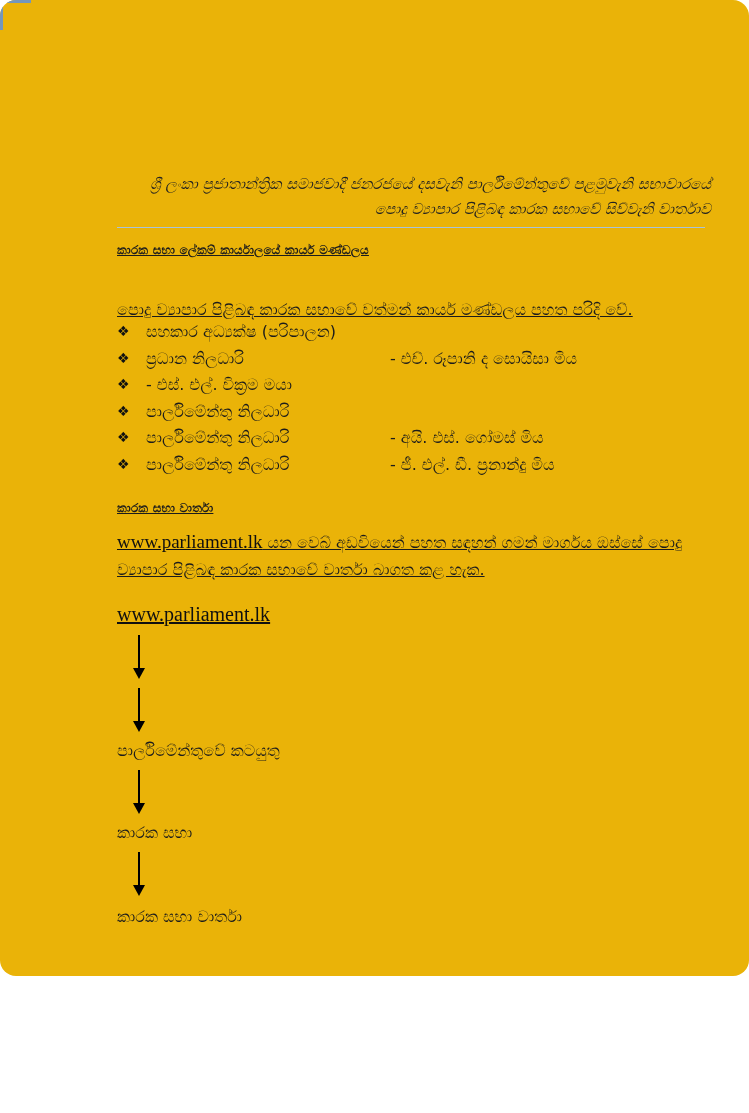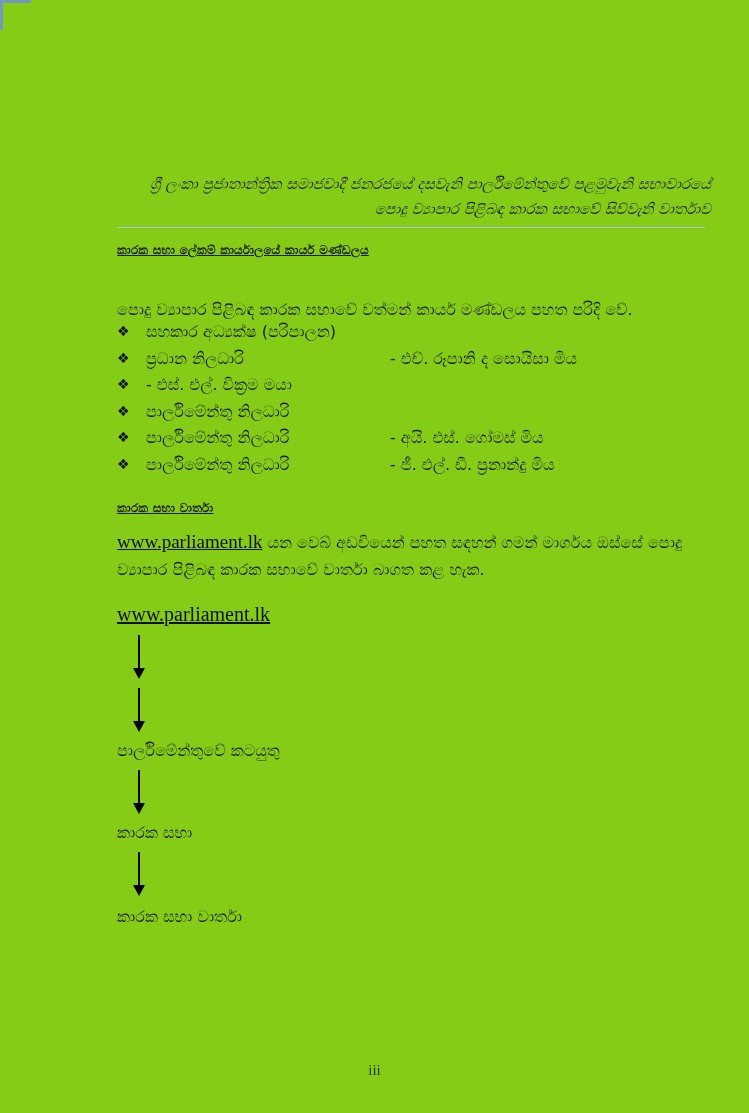--- a/index.html
+++ b/index.html
@@ -1,24 +1,25 @@
 <!DOCTYPE html>
 <html><head>
 <meta charset="utf-8">
 <style>
   * { margin: 0; padding: 0; box-sizing: border-box; }
   html, body { background: #ffffff; }
   .page {
     position: relative;
     width: 749px;
-    height: 1113px;
-    background: #84cc16;
+    height: 976px;
+    background: #eab308;
     font-family: "DejaVu Sans", sans-serif;
     color: #1c1c1c;
     overflow: hidden;
+    border-radius: 16px;
   }
   
   .corner-h { position: absolute; left: 0; top: 0; width: 31px; height: 3px; background: #7396bd; }
   .corner-v { position: absolute; left: 0; top: 0; width: 3px; height: 30px; background: #7396bd; }
 
   
   .doc-header {
     position: absolute; left: 117px; right: 38px; top: 172px;
     text-align: right; font-style: italic; font-size: 15px; line-height: 25px;
     color: #222222;
@@ -29,21 +30,21 @@
   }
 
   .h-section {
     position: absolute; left: 117px; right: 40px;
     font-size: 12px; font-weight: 700; text-decoration: underline;
     letter-spacing: 0.2px;
   }
   .h1-pos { top: 243px; }
   .h2-pos { top: 501px; }
 
-  .para { position: absolute; left: 117px; right: 30px; font-size: 16px; line-height: 27px; }
+  .para { position: absolute; left: 117px; right: 30px; font-size: 16px; line-height: 27px; text-decoration: underline; }
   .p1-pos { top: 296px; }
   .p2-pos { top: 528px; }
 
   .staff-list { position: absolute; left: 117px; right: 30px; top: 322px; }
   .staff-row { display: flex; align-items: flex-start; height: 26.5px; font-size: 16px; }
   .bullet { width: 29px; font-size: 14px; color: #111; padding-top: 1px; }
   .position { width: 244px; }
   .name { flex: 1; }
 
   .link-serif {

